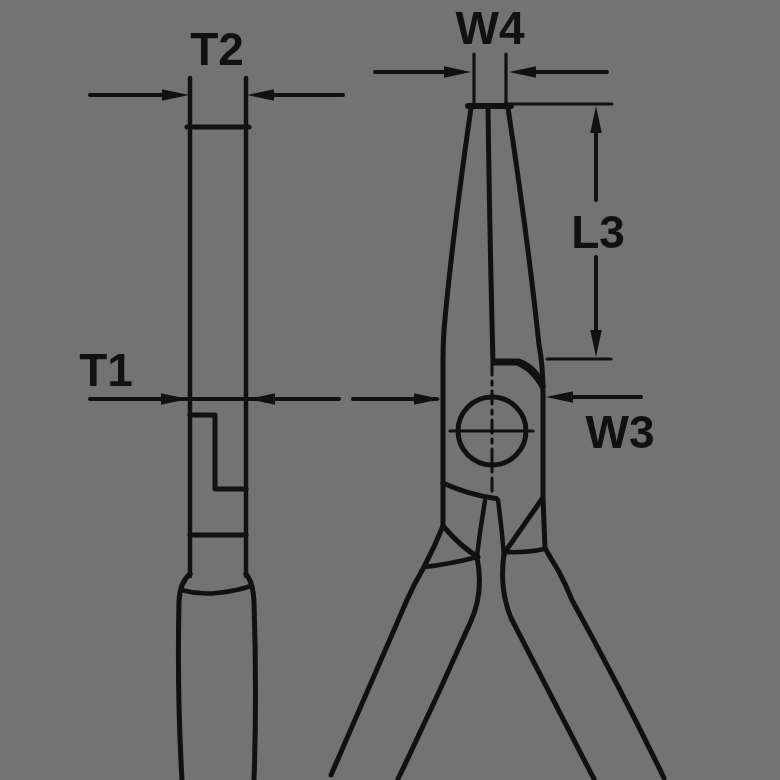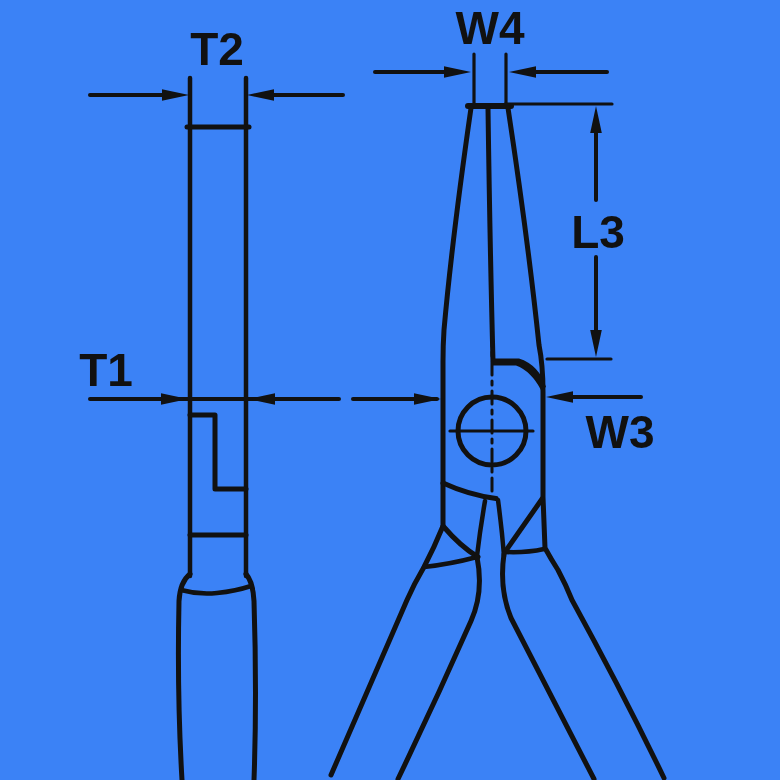--- a/index.html
+++ b/index.html
@@ -1,17 +1,17 @@
 <!DOCTYPE html>
 <html><head>
 <meta charset="utf-8">
 <style>
   html,body{margin:0;padding:0;}
   body{background:#ffffff;width:780px;height:780px;overflow:hidden;}
-  .canvas{position:relative;width:780px;height:780px;background:#3b82f6;}
+  .canvas{position:relative;width:780px;height:780px;background:#737373;}
   svg{display:block;}
   .dim-text{
     font-family:"Liberation Sans", sans-serif;
     font-weight:bold;
     font-size:46px;
     fill:#111111;
     text-anchor:middle;
   }
   .stroke{stroke:#111111;fill:none;stroke-linecap:round;stroke-linejoin:round;}
   .fillshape{fill:#111111;stroke:none;}

